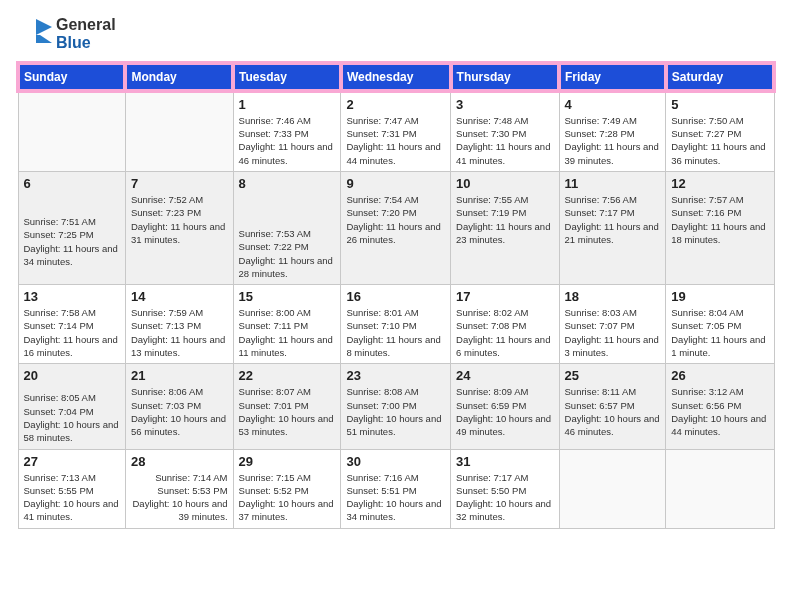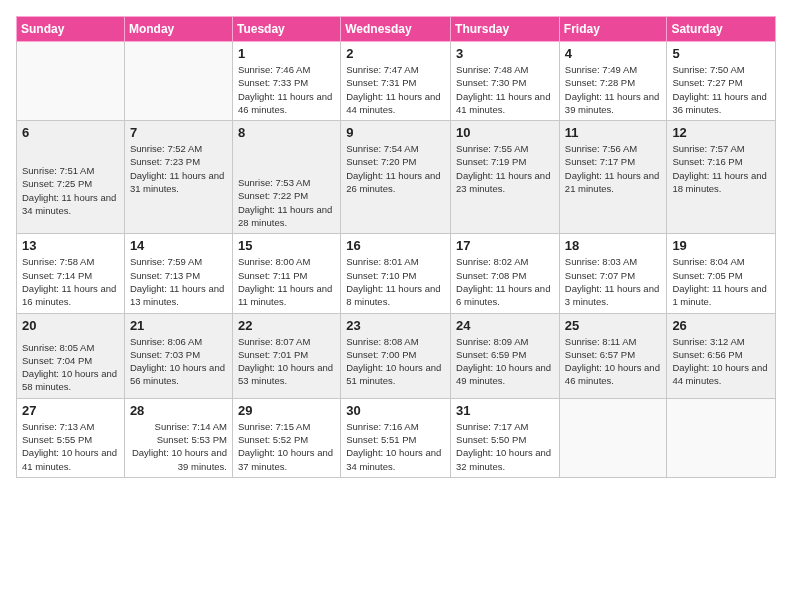--- a/index.html
+++ b/index.html
@@ -35,26 +35,26 @@
     }
     .location-title {
       font-size: 15px;
       color: #555;
     }
     .calendar-table {
       width: 100%;
       border-collapse: collapse;
     }
     .calendar-table th {
-      background: #ec4899;
+      background: #1d4ed8;
       color: #fff;
       font-size: 12px;
       font-weight: bold;
       padding: 5px 4px;
-      border: 1px solid #f9a8d4;
+      border: 4px solid #f9a8d4;
       text-align: left;
     }
     .calendar-table td {
       border: 1px solid #c8c8c8;
       vertical-align: top;
       padding: 4px 5px;
       font-size: 10px;
       color: #333;
       min-height: 70px;
       width: 113px;
@@ -78,20 +78,35 @@
       background: #fff;
     }
     td.empty {
       background: #f9f9f9;
     }
   </style>
 </head>
 <body>
 
 <div class="container">
+  <div class="header-row">
+    <div class="logo">
+        <svg width="36" height="30" viewBox="0 0 36 30">
+          <polygon points="20,0 36,8 20,16 24,16 36,24 20,24" fill="#2a7dc9"></polygon>
+        </svg>
+        <div style="display: flex; flex-direction: column; line-height: 1.15;">
+          <span style="font-size: 16px; font-weight: bold; color: rgb(51, 51, 51);">General</span>
+          <span style="font-size: 16px; font-weight: bold; color: rgb(26, 95, 168);">Blue</span>
+        </div>
+      </div>
+    <div class="title-block">
+      <div class="month-title"></div>
+      <div class="location-title"></div>
+    </div>
+  </div>
 
   <table class="calendar-table">
     <thead>
       <tr>
       <th>Sunday</th>
           <th>Monday</th>
           <th>Tuesday</th>
           <th>Wednesday</th>
           <th>Thursday</th>
           <th>Friday</th>

